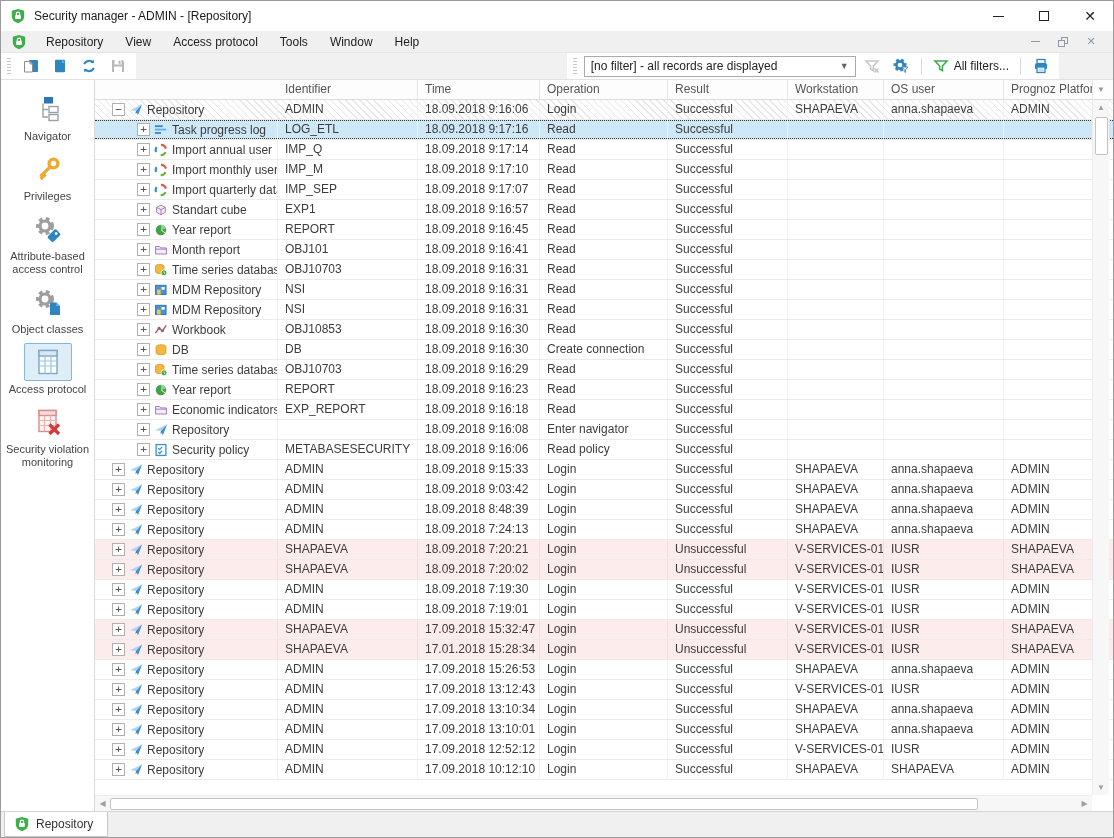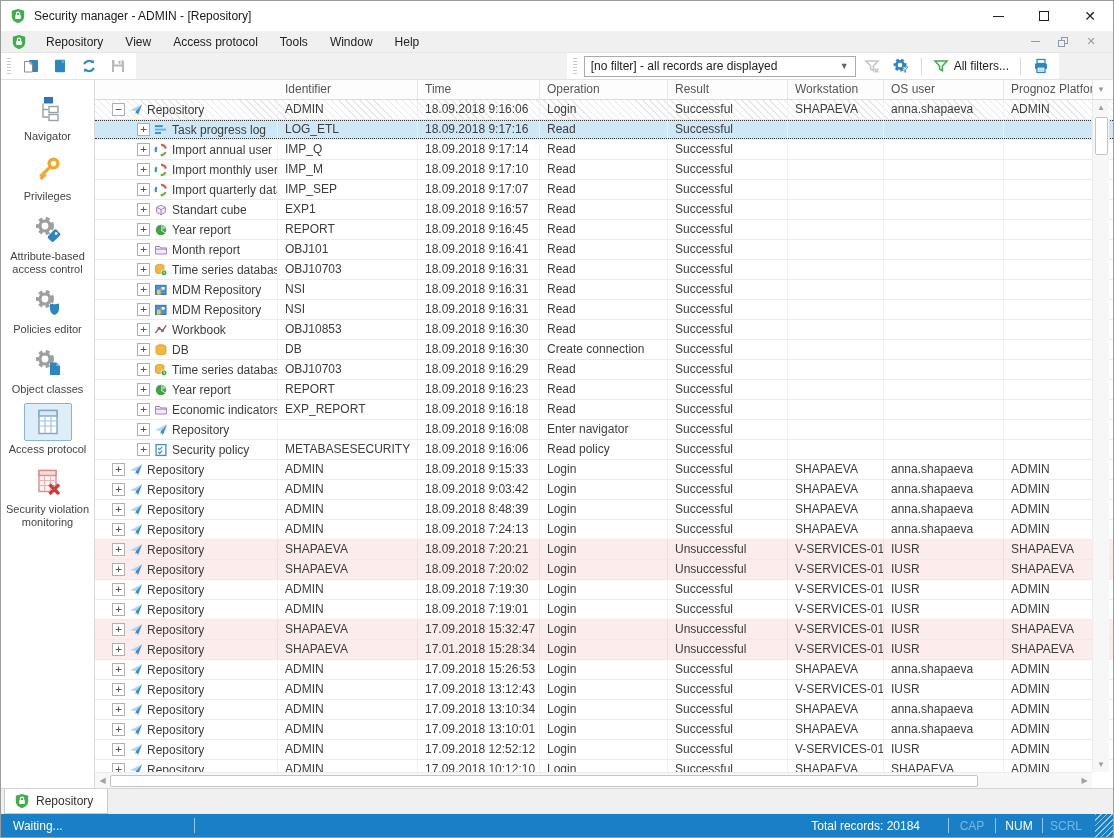--- a/index.html
+++ b/index.html
@@ -245,28 +245,20 @@
                   <rect x="16.5" y="14.5" width="8" height="12" rx="2" fill="#2e86c1"></rect>
                   <circle cx="20.5" cy="17.5" r="1.4" fill="#fff"></circle>
                 </g>
               </svg></span></span>
                <span class="sb-label">Attribute-based access control</span>
         </div>
         <div class="sb-item">
           <span class="sb-iconwrap"><span class="icn"><svg width="28" height="28" viewBox="0 0 28 28" xmlns="http://www.w3.org/2000/svg">
                 <circle cx="11" cy="11" r="7" fill="none" stroke="#9e9e9e" stroke-width="4" stroke-dasharray="3.6 3.1"></circle>
                 <circle cx="11" cy="11" r="5" fill="none" stroke="#9e9e9e" stroke-width="3.2"></circle>
-                <path d="M16 15.5 q4.5 1.6 9 0 v5.2 q0 4.4 -4.5 6.3 q-4.5 -1.9 -4.5 -6.3 Z" fill="#2e86c1"></path>
-              </svg></span></span>
-               <span class="sb-label">Policies editor</span>
-        </div>
-        <div class="sb-item">
-          <span class="sb-iconwrap"><span class="icn"><svg width="28" height="28" viewBox="0 0 28 28" xmlns="http://www.w3.org/2000/svg">
-                <circle cx="11" cy="11" r="7" fill="none" stroke="#9e9e9e" stroke-width="4" stroke-dasharray="3.6 3.1"></circle>
-                <circle cx="11" cy="11" r="5" fill="none" stroke="#9e9e9e" stroke-width="3.2"></circle>
                 <path d="M16 14.5 h6.5 l3.5 3.5 v9 H16 Z" fill="#2e86c1"></path>
                 <path d="M22.5 14.5 v3.5 H26" fill="#7db9e0"></path>
               </svg></span></span>
                <span class="sb-label">Object classes</span>
         </div>
         <div class="sb-item selected">
           <span class="sb-iconwrap"><span class="icn"><svg width="28" height="28" viewBox="0 0 28 28" xmlns="http://www.w3.org/2000/svg">
                 <rect x="5" y="2.5" width="18" height="23" fill="#fff" stroke="#7da7c4" stroke-width="1.4"></rect>
                 <rect x="5" y="2.5" width="18" height="5.5" fill="#d6e9f5" stroke="#7da7c4" stroke-width="1.4"></rect>
                 <path d="M5 13 h18 M5 18 h18 M11 8 v17.5 M17 8 v17.5" stroke="#9cc3de" stroke-width="1.2"></path>
@@ -965,26 +957,14 @@
     <div class="doc-tab">
       <span class="icn" id="logo-tab"><svg width="16" height="16" viewBox="0 0 16 16" xmlns="http://www.w3.org/2000/svg">
             <path d="M8 1 l6.2 1.8 V8.2 c0 3.8-2.8 5.8-6.2 6.8 C4.6 14 1.8 12 1.8 8.2 V2.8 Z" fill="#3fae4c"></path>
             <rect x="5.2" y="7" width="5.6" height="4" rx="0.8" fill="#fff"></rect>
             <path d="M6.4 7 V5.8 a1.6 1.6 0 0 1 3.2 0 V7" stroke="#fff" stroke-width="1.2" fill="none"></path>
           </svg></span>
       <span>Repository</span>
     </div>
   </div>
 
-  <div class="statusbar">
-    <span class="st-waiting">Waiting...</span>
-    <span class="st-sep"></span>
-    <span class="st-total">Total records: 20184</span>
-    <span class="st-sep"></span>
-    <span class="st-key dim">CAP</span>
-    <span class="st-sep"></span>
-    <span class="st-key">NUM</span>
-    <span class="st-sep"></span>
-    <span class="st-key dim">SCRL</span>
-    <span class="st-grip"></span>
-  </div>
 
 </div>
 
 </body></html>

